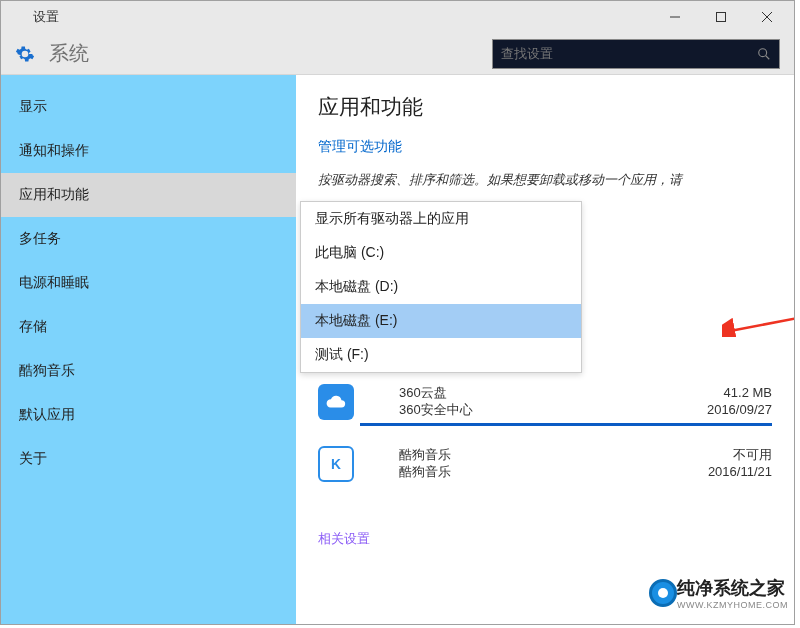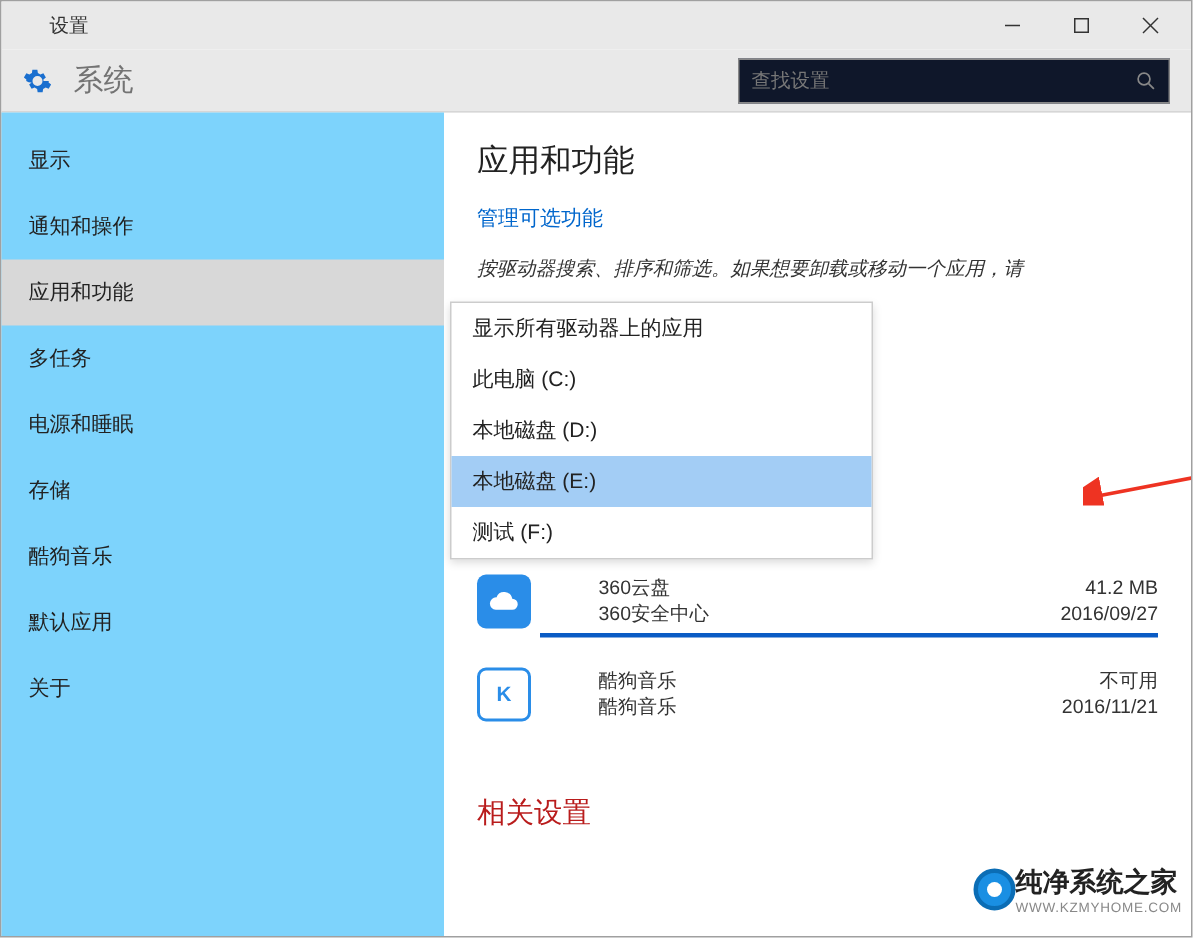--- a/index.html
+++ b/index.html
@@ -30,21 +30,21 @@
 .dd-item.sel { background: #a3cdf5; }
 .app-list { margin-top: 190px; }
 .app-row { display: flex; align-items: center; padding: 4px 0; position: relative; gap: 35px; }
 .app-row.hl::after { content: ""; position: absolute; left: 42px; right: 0; bottom: -2px; height: 3px; background: #0a5bc4; }
 .app-icon { width: 36px; height: 36px; border-radius: 6px; display: flex; align-items: center; justify-content: center; margin-right: 10px; }
 .app-icon svg { width: 22px; height: 22px; }
 .ic-blue { background: #2a8de8; }
 .ic-outline { background: #fff; border: 2px solid #2a8de8; }
 .app-meta { display: flex; flex-direction: column; font-size: 13px; color: #333; line-height: 1.3; }
 .app-right { margin-left: auto; text-align: right; font-size: 13px; color: #333; line-height: 1.3; }
-.heading2 { font-size: 19px; color: #b91c1c; margin-top: 44px; }
+.heading2 { font-size: 13px; color: #8b5cf6; margin-top: 44px; }
 .arrow { position: absolute; top: 222px; left: 426px; pointer-events: none; }
 .watermark { position: absolute; right: 12px; bottom: 18px; display: flex; align-items: center; gap: 0; }
 .watermark .wm-icon { width: 28px; height: 28px; border-radius: 50%; background: #1a8fe3; border: 3px solid #0b6db5; display: flex; align-items: center; justify-content: center; }
 .watermark .wm-icon span { width: 10px; height: 10px; background: #fff; border-radius: 50%; display: block; }
 .wm-text { font-size: 18px; font-weight: bold; color: #222; }
 .wm-sub { font-size: 9px; color: #888; letter-spacing: 0.5px; }
 </style>
 </head>
 <body>
 

